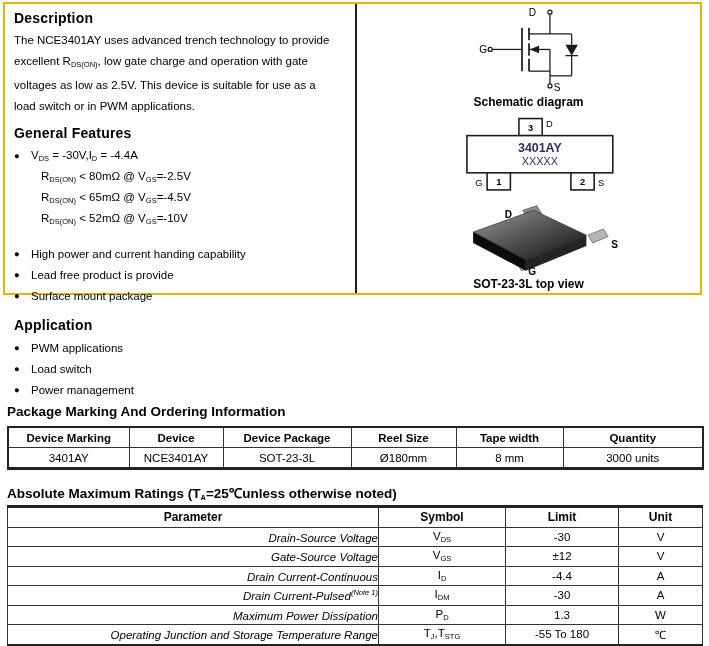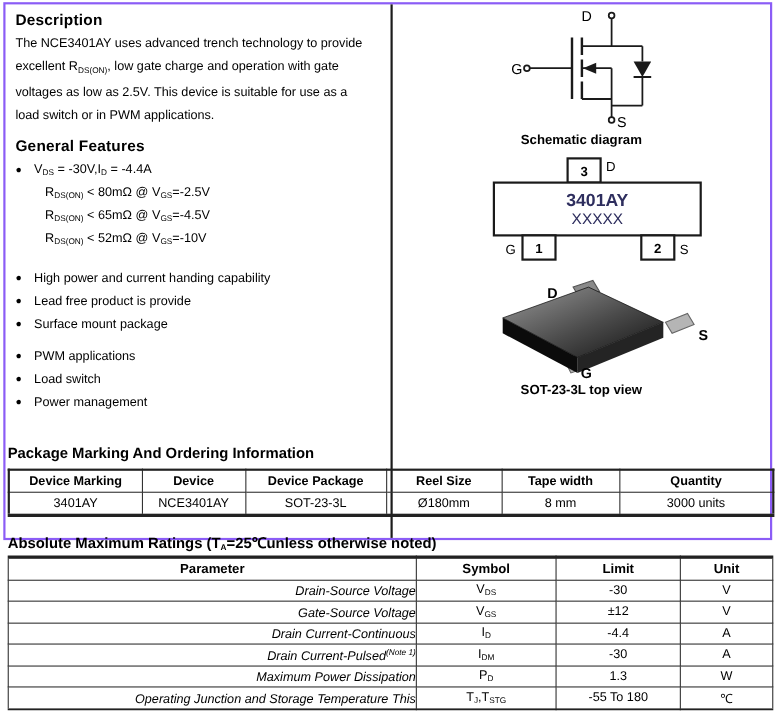--- a/index.html
+++ b/index.html
@@ -1,20 +1,20 @@
 <!DOCTYPE html>
 <html><head>
 <meta charset="utf-8">
 <style>
   html,body{margin:0;padding:0;background:#fff;}
   body{font-family:"Liberation Sans",sans-serif;color:#000;}
   .page{position:relative;width:709px;height:646px;background:#fff;overflow:hidden;}
 
   
-  .topbox{position:absolute;left:3px;top:2px;width:699px;height:489px;border:2px solid #8b5cf6;display:flex;box-sizing:border-box;}
+  .topbox{position:absolute;left:3px;top:2px;width:699px;height:293px;border:2px solid #eab308;display:flex;box-sizing:border-box;}
   .leftcol{width:350px;box-sizing:border-box;padding:3px 8px 0 9px;}
   .rightcol{flex:1;border-left:2px solid #1c1c1c;display:flex;flex-direction:column;align-items:center;box-sizing:border-box;}
 
   h2.sect{font-size:14px;font-weight:bold;margin:3px 0 4px 0;letter-spacing:0.2px;}
   .bodytext{font-size:11.5px;line-height:21px;margin:0 16px 8px 0;}
   .sub{font-size:7.5px;vertical-align:-2px;letter-spacing:0;}
   .sup{font-size:7.5px;vertical-align:5px;margin-top:44px;}
   .featline{font-size:11.5px;height:21px;display:flex;align-items:center;}
   .indent{margin-left:27px;}
   .gap14{height:14px;}
@@ -73,20 +73,21 @@
       <div class="featline">
         <span class="bullet">●</span>
         <span>Lead free product is provide</span>
       </div>
       <div class="featline">
         <span class="bullet">●</span>
         <span>Surface mount package</span>
       </div>
 
       <div class="gap8"></div>
+      <h2 class="sect">Application</h2>
       <div class="featline">
         <span class="bullet">●</span>
         <span>PWM applications</span>
       </div>
       <div class="featline">
         <span class="bullet">●</span>
         <span>Load switch</span>
       </div>
       <div class="featline">
         <span class="bullet">●</span>
@@ -232,21 +233,21 @@
       <td>-30</td>
       <td>A</td>
     </tr>
     <tr>
       <td class="param"><span>Maximum Power Dissipation</span><span class="sup"></span></td>
       <td><span>P</span><span class="sub">D</span></td>
       <td>1.3</td>
       <td>W</td>
     </tr>
     <tr>
-      <td class="param"><span>Operating Junction and Storage Temperature This</span><span class="sup"></span></td>
+      <td class="param"><span>Operating Junction and Storage Temperature Range</span><span class="sup"></span></td>
       <td><span>T</span><span class="sub">J</span><span>,T</span><span class="sub">STG</span></td>
       <td>-55 To 180</td>
       <td>℃</td>
     </tr>
   </tbody>
     </table>
 
 </div>
 
 </body></html>

